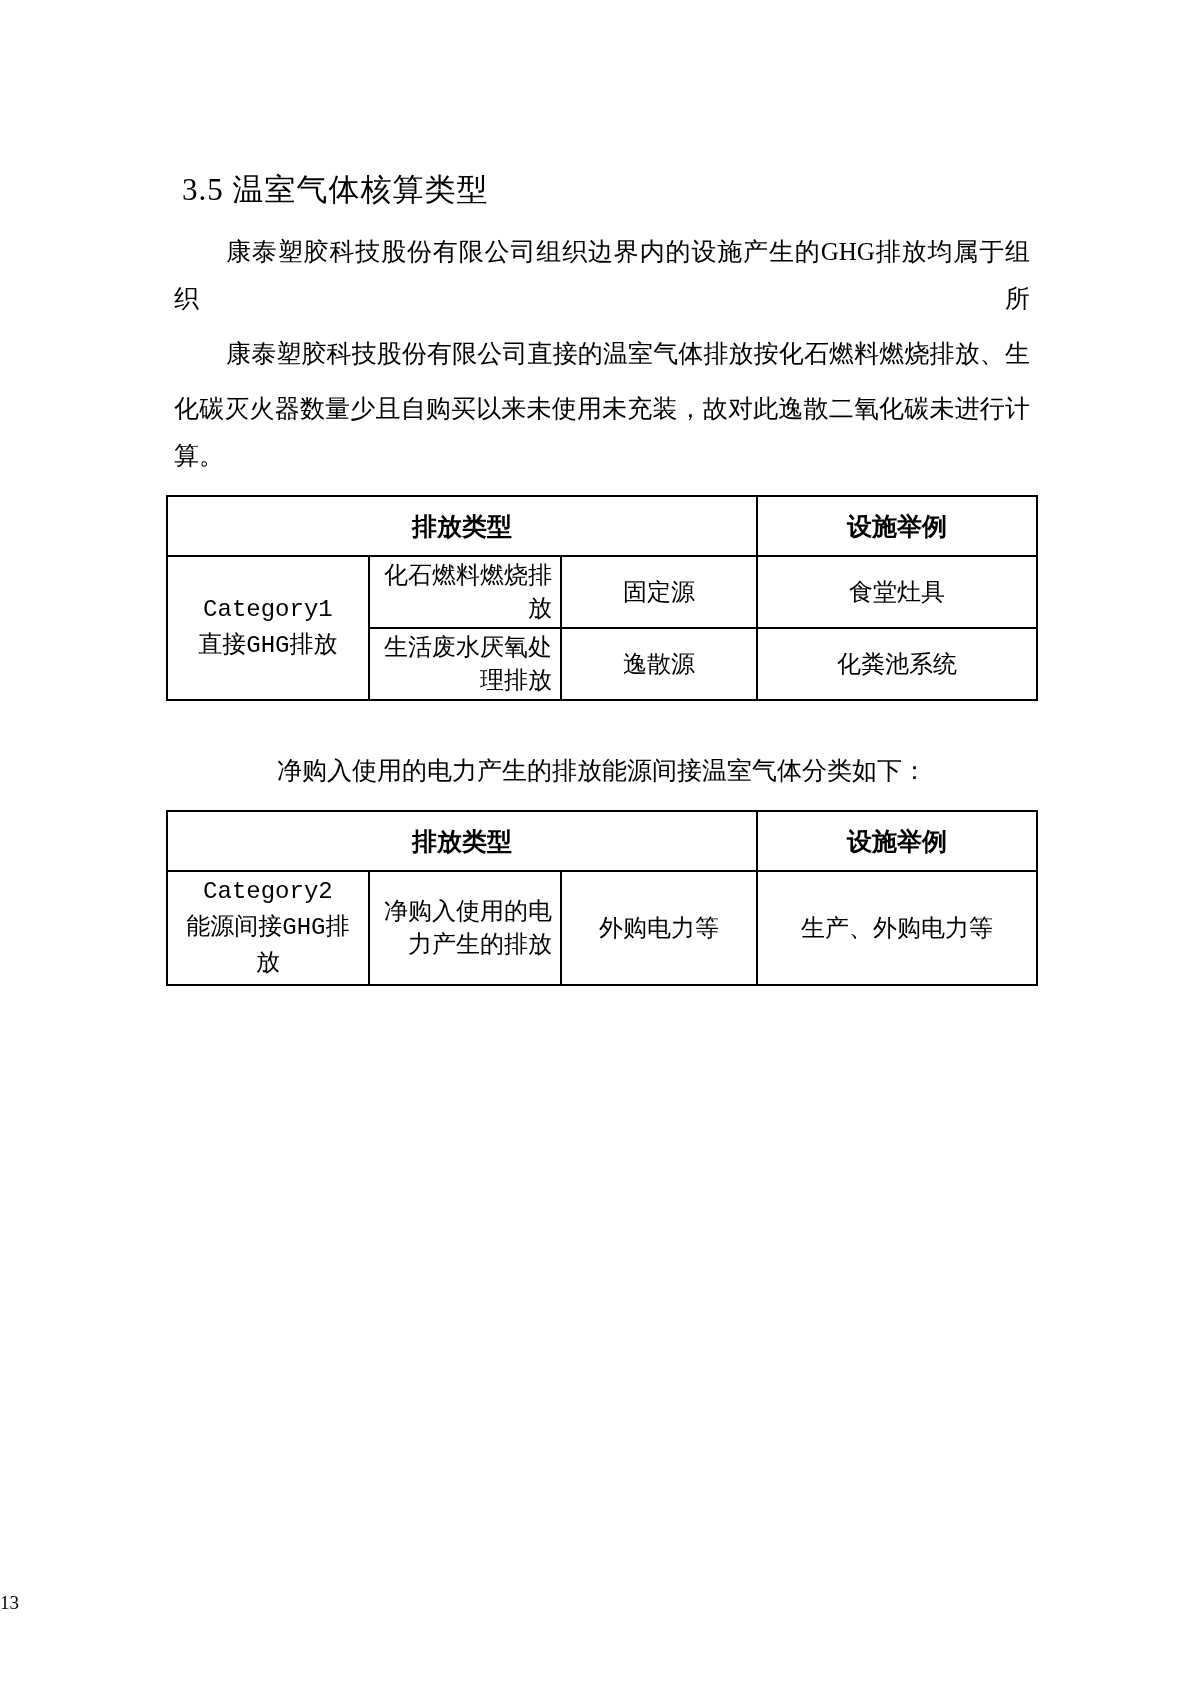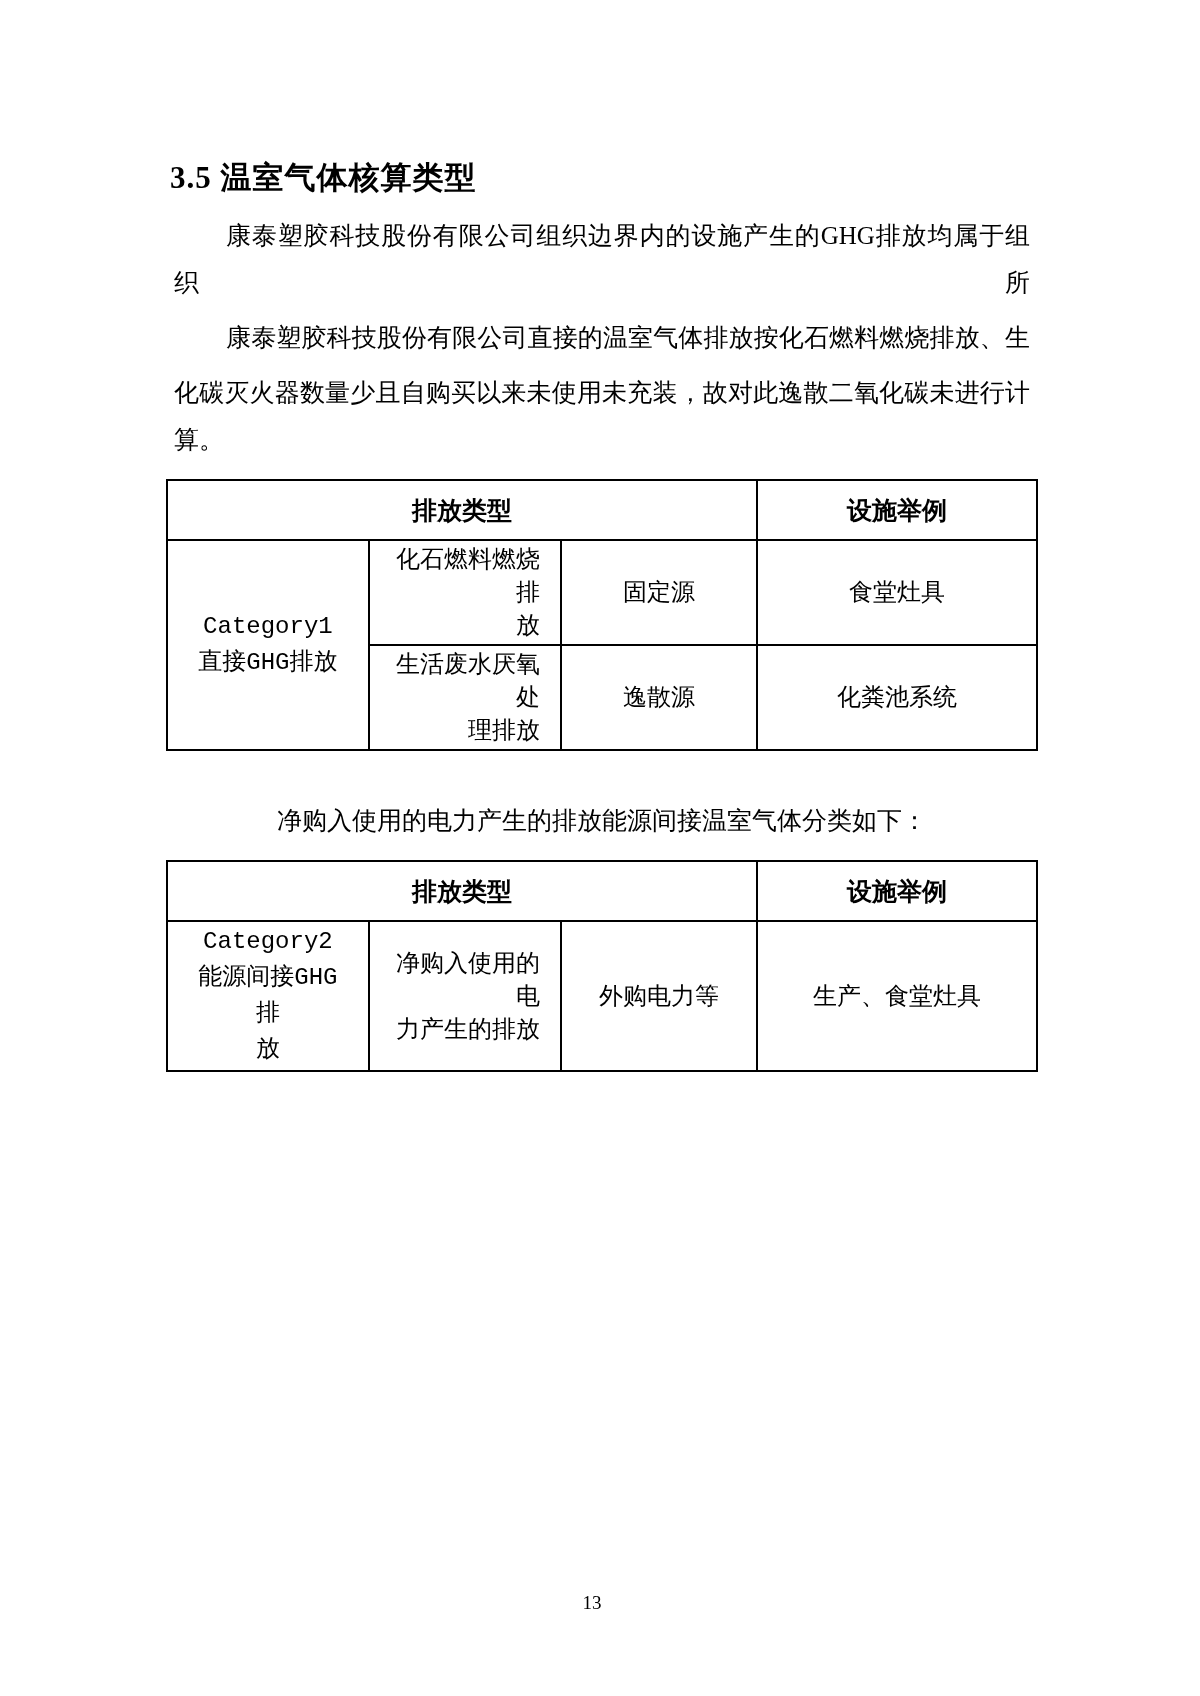--- a/index.html
+++ b/index.html
@@ -12,23 +12,23 @@
     font-family: "Liberation Serif", "DejaVu Serif", serif;
     overflow: hidden;
   }
   .content {
     position: absolute;
     left: 166px;
     top: 152px;
     width: 872px;
   }
   .section-heading {
-    margin: 4px;
+    margin: 16px;
     font-size: 31px;
-    font-weight: bold;
+    font-weight: normal;
     line-height: 44px;
     letter-spacing: 1px;
   }
   .para { margin: 8px; }
   .para-1 { margin-top: 12px; }
   .line {
     font-size: 25px;
     line-height: 47px;
     text-align: justify;
     text-justify: inter-ideograph;
@@ -50,21 +50,21 @@
     border-collapse: collapse;
     width: 100%;
     table-layout: fixed;
   }
   table.t1 { margin-top: 16px; }
   table.t2 { margin-top: 16px; }
   .ghg-table th, .ghg-table td {
     border: 2px solid #000000;
     text-align: center;
     vertical-align: middle;
-    padding: 2px 20px;
+    padding: 2px 8px;
     overflow: hidden;
   }
   .ghg-table th {
     font-size: 25px;
     font-weight: bold;
     height: 54px;
   }
   .ghg-table td {
     font-size: 24px;
     line-height: 33px;
@@ -77,21 +77,20 @@
     line-height: 36px;
     white-space: pre-line;
   }
   .t1 tbody td { height: 60px; }
   .t2 tbody td { height: 104px; }
   .page-number {
     position: absolute;
     left: 0;
     right: 16px;
     bottom: 82px;
-    text-align: center;
     font-size: 19px;
     font-family: "Liberation Serif", "DejaVu Serif", serif;
     margin-top: 44px;
   }
 </style>
 </head>
 <body>
 
 <div class="page">
   <div class="content">
@@ -158,21 +157,21 @@
         </tr>
       </thead>
       <tbody>
         <tr>
           <td class="cat">Category2
 能源间接GHG排
 放</td>
           <td class="prewrap">净购入使用的电
 力产生的排放</td>
           <td>外购电力等</td>
-          <td>生产、食堂灶具</td>
+          <td>生产、外购电力等</td>
         </tr>
       </tbody>
     </table>
 
   </div>
 
   <div class="page-number">13</div>
 </div>
 
 </body></html>

